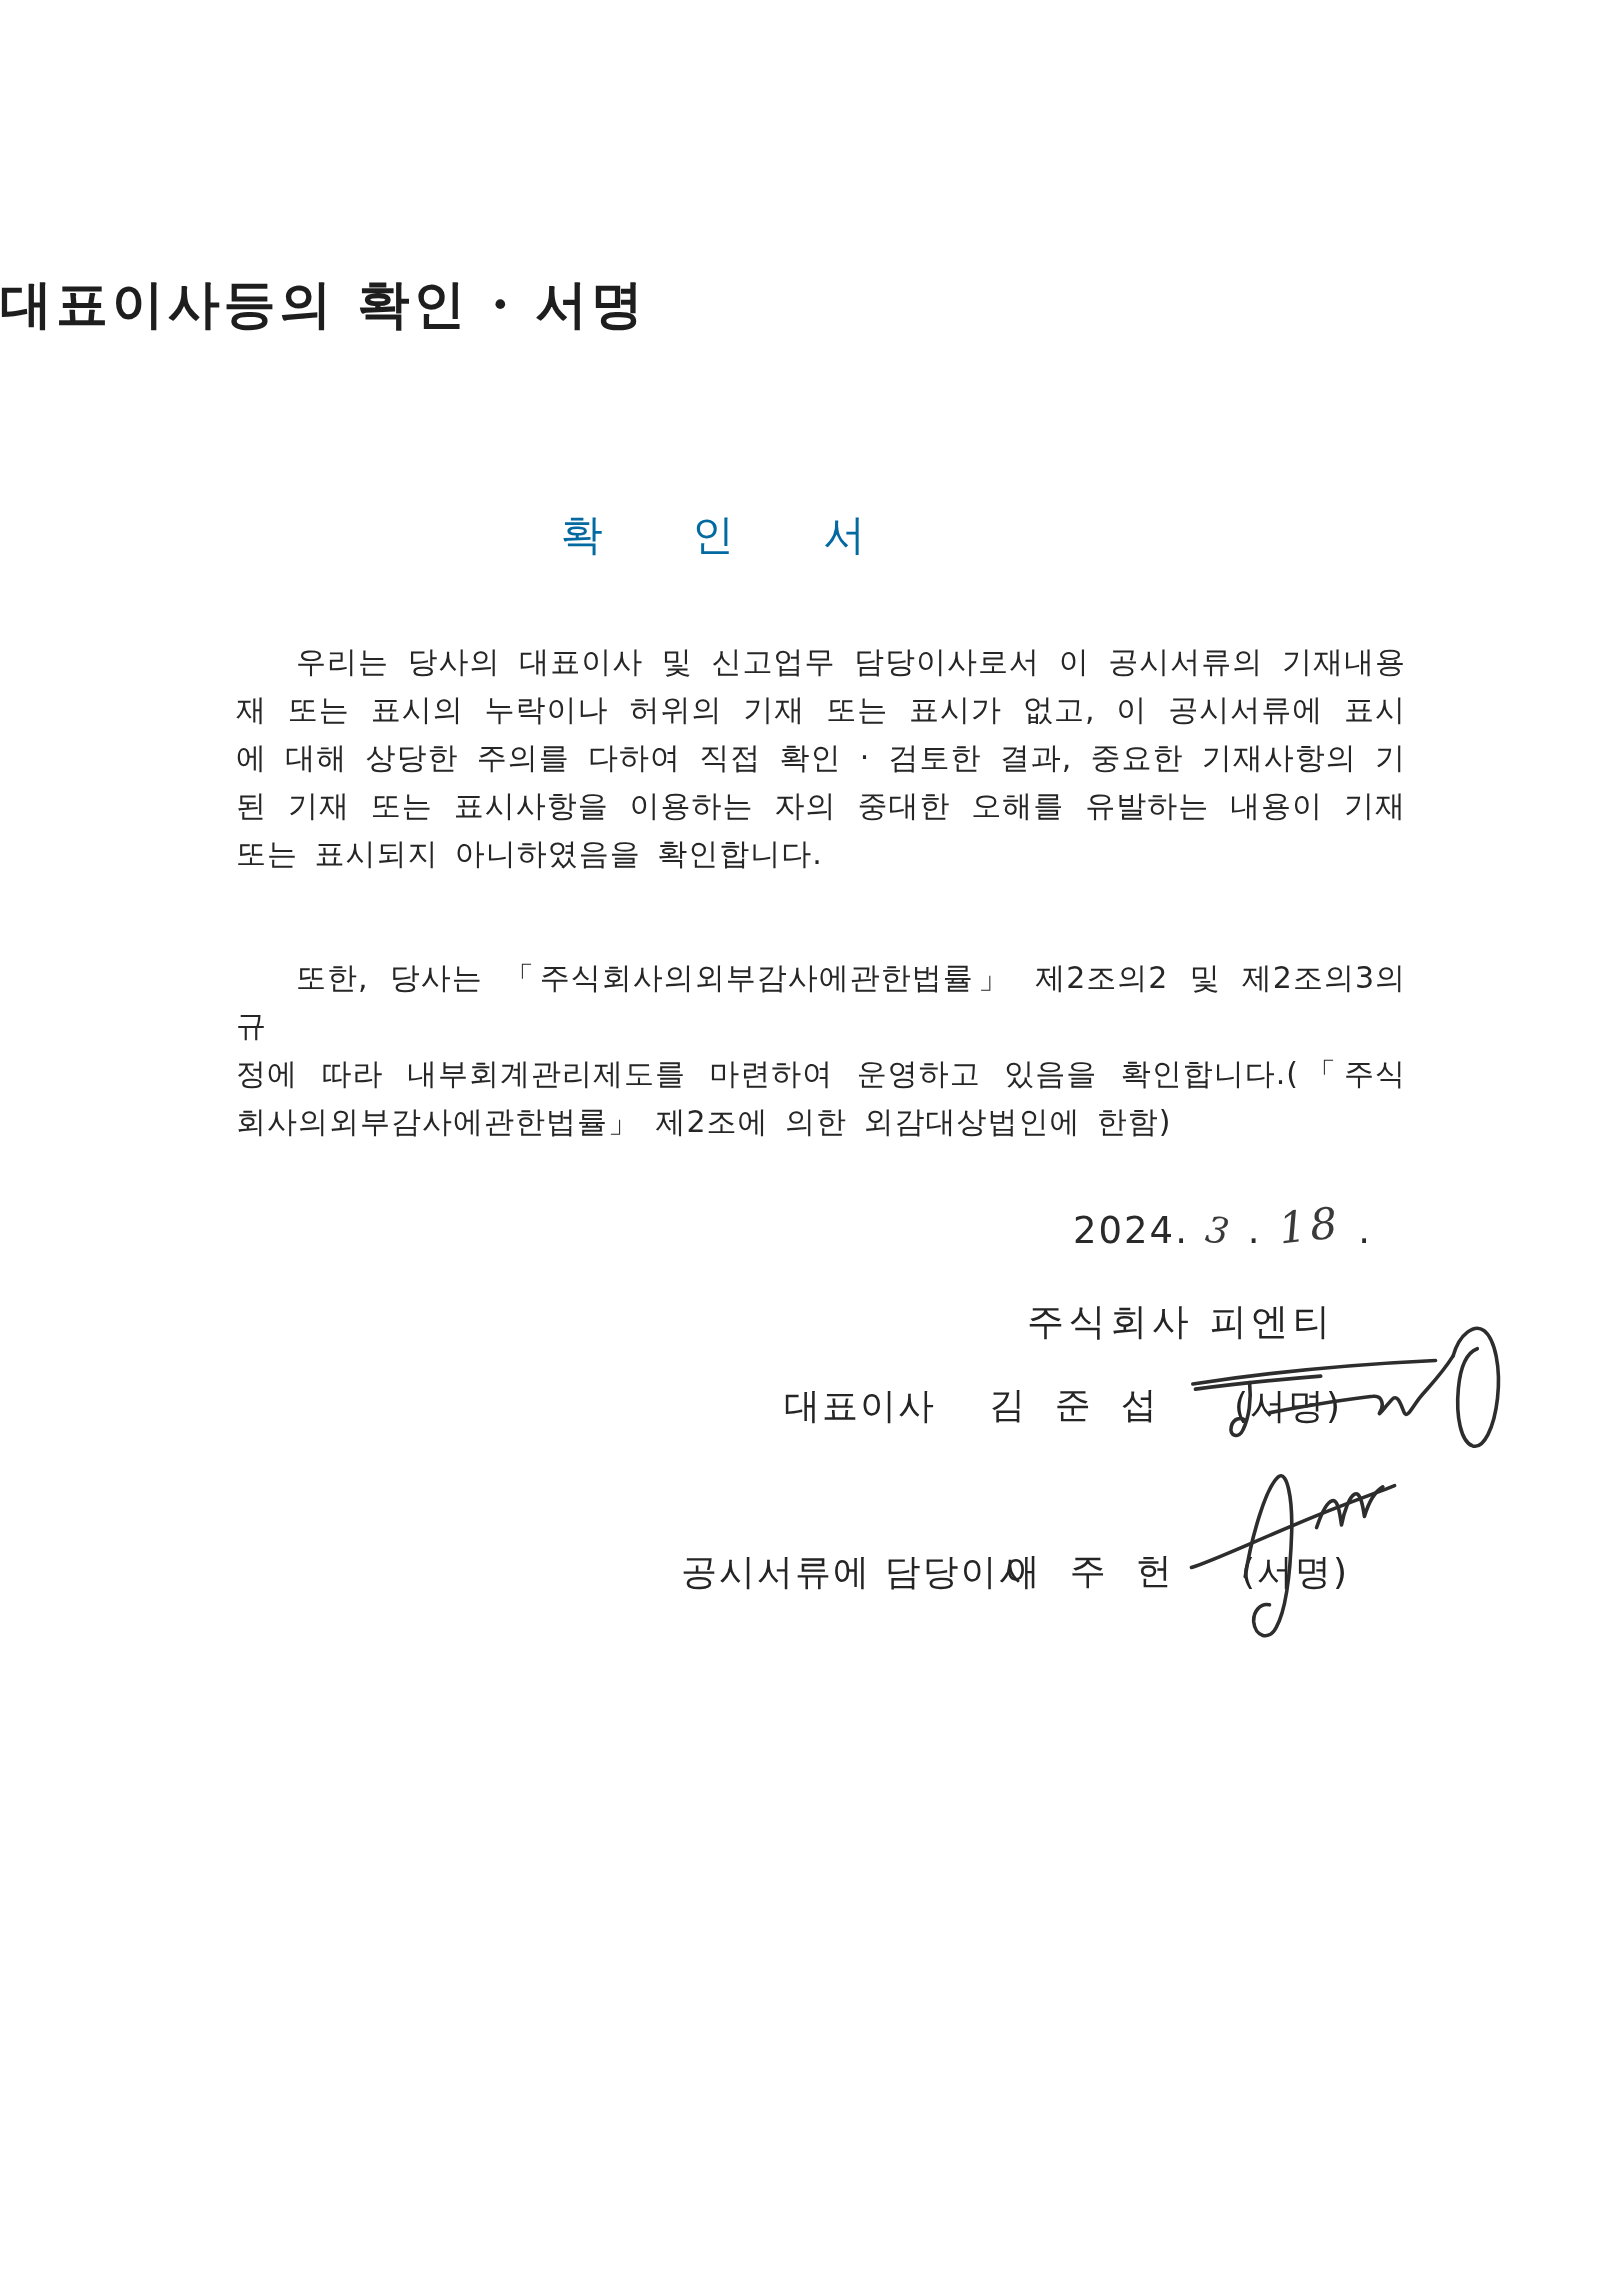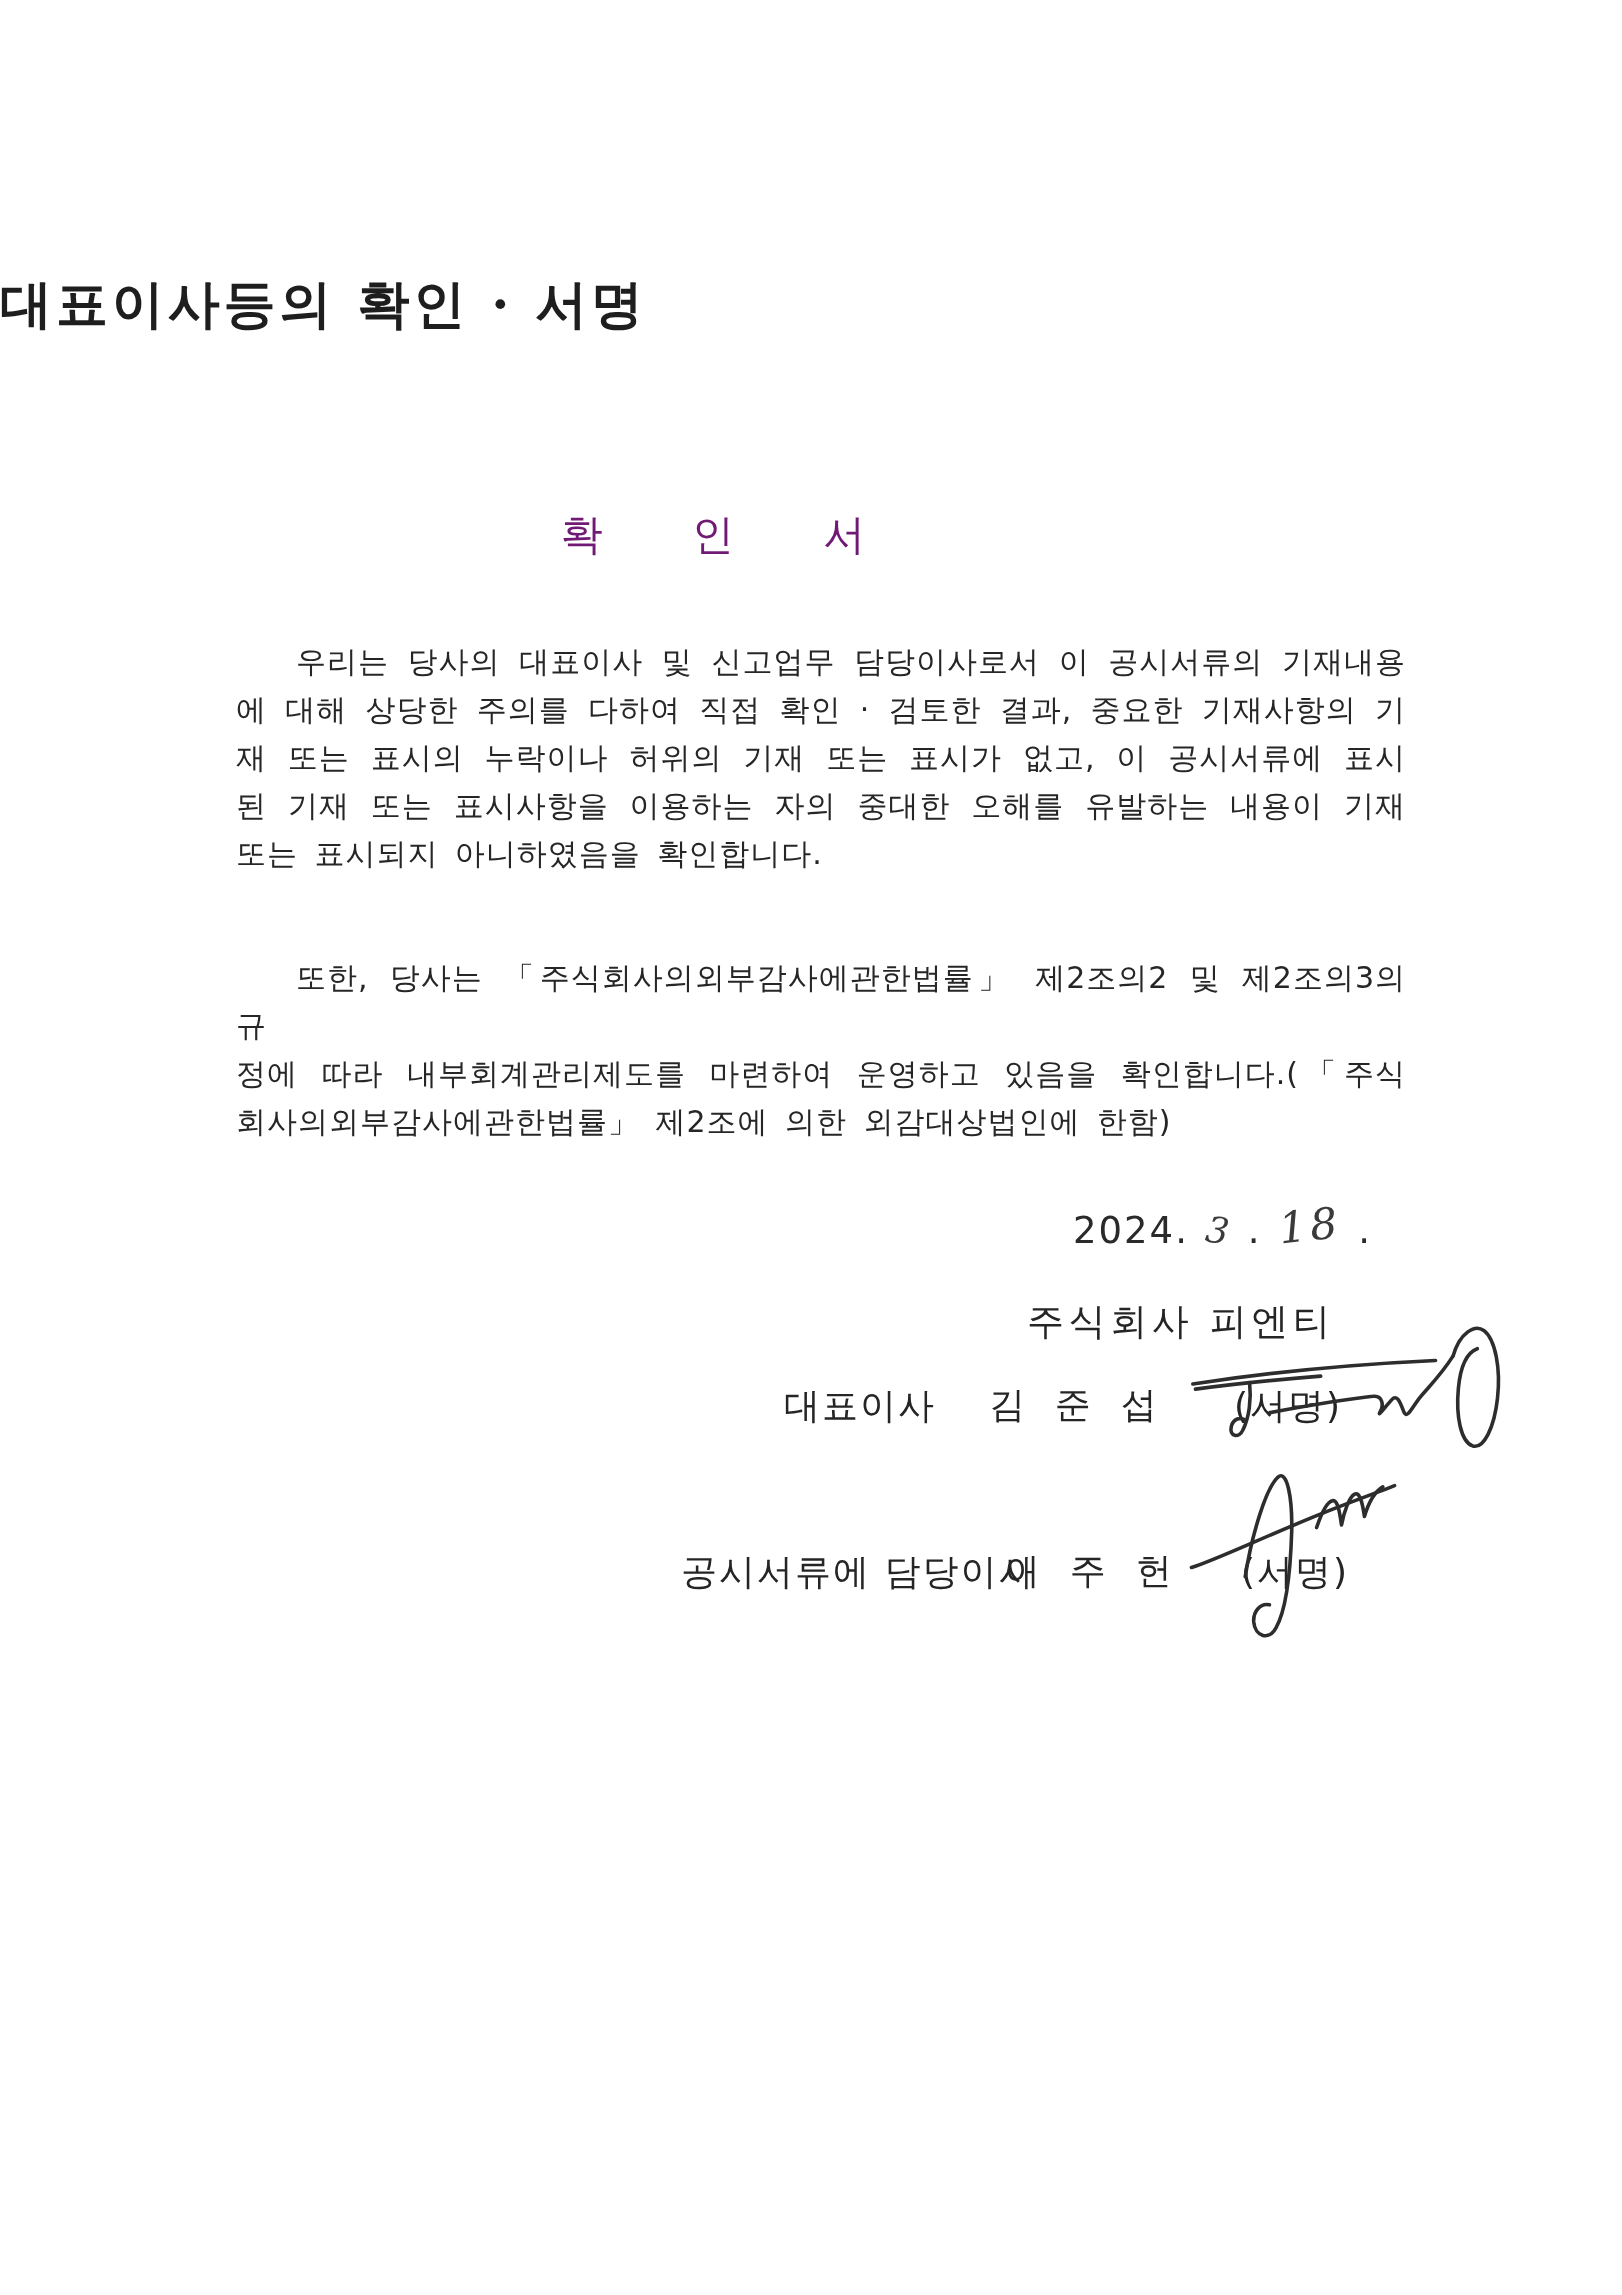--- a/index.html
+++ b/index.html
@@ -18,21 +18,21 @@
     font-size:52px;font-weight:700;
     letter-spacing:3.9px;
     color:#1e1e1e;
   }
   .doc-subtitle{
     position:absolute;top:507px;left:0;width:1426px;
     text-align:center;
     font-size:42px;font-weight:500;
     letter-spacing:38px;
     text-indent:38px; 
-    color:#701a75;
+    color:#0369a1;
   }
   .body-block{
     position:absolute;left:236px;width:1170px;
     font-size:30px;line-height:48px;
     letter-spacing:1px;word-spacing:5.9px;
     color:#262626;
   }
   .para1{top:638px;}
   .para2{top:954px;}
   .jline{text-align:justify;text-align-last:justify;white-space:normal;}
@@ -70,22 +70,22 @@
 <body>
 
 <div class="page">
 
   <div class="doc-title">대표이사등의 확인 · 서명</div>
 
   <div class="doc-subtitle">확 인 서</div>
 
   <div class="body-block para1">
     <div class="jline indent">우리는 당사의 대표이사 및 신고업무 담당이사로서 이 공시서류의 기재내용</div>
+    <div class="jline">재 또는 표시의 누락이나 허위의 기재 또는 표시가 없고, 이 공시서류에 표시</div>
     <div class="jline">에 대해 상당한 주의를 다하여 직접 확인 · 검토한 결과, 중요한 기재사항의 기</div>
-    <div class="jline">재 또는 표시의 누락이나 허위의 기재 또는 표시가 없고, 이 공시서류에 표시</div>
     <div class="jline">된 기재 또는 표시사항을 이용하는 자의 중대한 오해를 유발하는 내용이 기재</div>
     <div class="lline">또는 표시되지 아니하였음을 확인합니다.</div>
   </div>
 
   <div class="body-block para2">
     <div class="jline indent">또한, 당사는 「주식회사의외부감사에관한법률」 제2조의2 및 제2조의3의 규</div>
     <div class="jline">정에 따라 내부회계관리제도를 마련하여 운영하고 있음을 확인합니다.(「주식</div>
     <div class="lline">회사의외부감사에관한법률」 제2조에 의한 외감대상법인에 한함)</div>
   </div>
 

